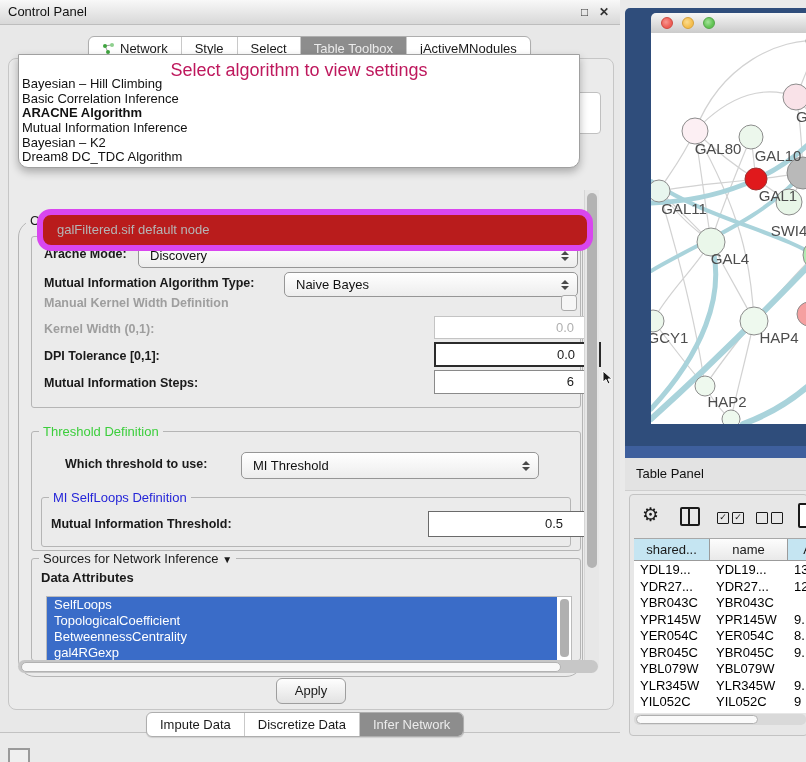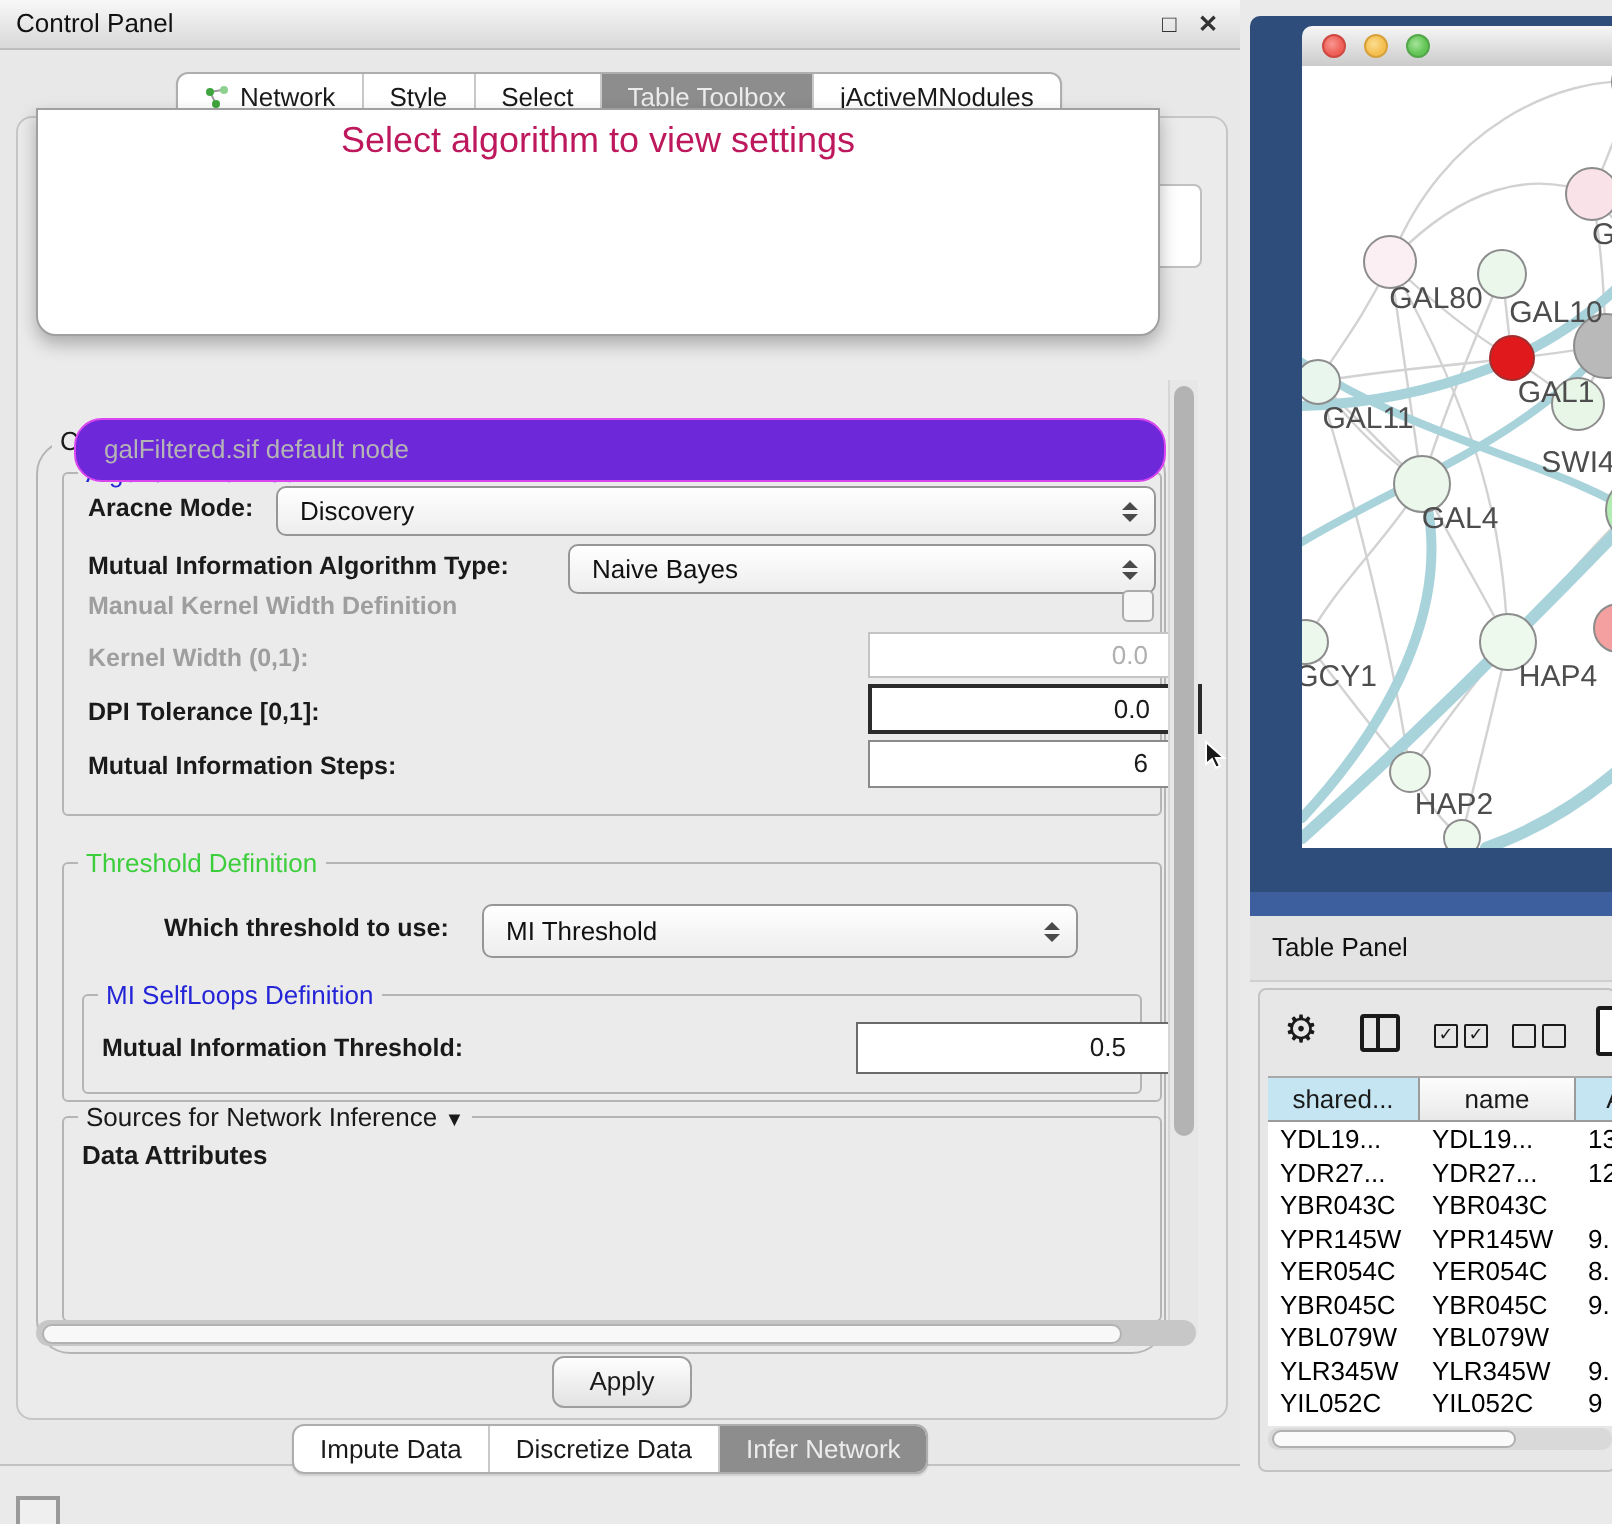--- a/index.html
+++ b/index.html
@@ -17,21 +17,21 @@
            overflow:hidden;box-shadow:0 1px 1px rgba(0,0,0,.12);}
   .seg{display:flex;align-items:center;padding:0 13px;font-size:13px;color:#1a1a1a;border-left:1px solid #c9c9c9;white-space:nowrap;}
   .seg:first-child{border-left:none;}
   .seg.sel{background:#8d8d8d;color:#ececec;}
   #top-tabs{left:88px;top:36px;}
   #bottom-tabs{left:146px;top:712px;}
   .net-ico{width:13px;height:12px;margin-right:5px;}
   
   #cp-inner{left:8px;top:58px;width:604px;height:650px;background:#ebebeb;border:1px solid #c6c6c6;border-radius:8px;}
   
-  #bg-combo{left:28px;top:150px;width:544px;height:30px;background:#6d28d9;border:1px solid #d946ef;
+  #bg-combo{left:28px;top:150px;width:544px;height:30px;background:#b91c1c;border:6px solid #d946ef;
             border-radius:14px;z-index:5;}
   #bg-combo-text{left:14px;top:7px;color:#b5b5b5;font-size:13px;}
   #bg-box{left:565px;top:92px;width:34px;height:40px;background:#fff;border:1px solid #c0c0c0;border-radius:4px;z-index:5;}
   
   #algo-dd{left:18px;top:54px;width:560px;height:112px;background:#fff;border:1px solid #a0a0a0;
            border-radius:0 0 10px 10px;box-shadow:0 4px 9px rgba(0,0,0,.28);z-index:10;}
   #algo-dd-header{text-align:center;color:#be185d;font-size:18px;padding-top:5px;height:17px;}
   .dd-item{height:14.7px;line-height:14.7px;padding-left:3px;font-size:13px;color:#111;white-space:nowrap;}
   .dd-item.bold{font-weight:bold;}
   
@@ -170,40 +170,49 @@
     <div class="val" style="left:425px;top:257px;width:139px;height:21px;border:1px solid #c4c4c4;color:#b0b0b0;">0.0</div>
     <span class="lbl" style="left:35px;top:290px;">DPI Tolerance [0,1]:</span>
     <div class="val" style="left:425px;top:283px;width:139px;height:21px;border:2px solid #2b2b2b;">0.0</div>
     <span class="lbl" style="left:35px;top:317px;">Mutual Information Steps:</span>
     <div class="val" style="left:425px;top:311px;width:139px;height:22px;border:1px solid #8a8a8a;">6</div>
 
 
     <div class="grp" style="left:22px;top:372px;width:548px;height:118px;">
       <span class="grp-title t-green">Threshold Definition</span>
     </div>
-    <span class="lbl" style="left:73px;top:398px;">Which threshold to use:</span>
+    <span class="lbl" style="left:56px;top:398px;">Which threshold to use:</span>
     <div class="combo" style="left:232px;top:393px;width:296px;height:25px;">
       <span class="combo-text">MI Threshold</span>
       <span class="spin">
           <i class="up"></i>
           <i class="dn"></i>
         </span>
     </div>
     <div class="grp" style="left:32px;top:438px;width:528px;height:48px;">
       <span class="grp-title t-blue">MI SelfLoops Definition</span>
     </div>
     <span class="lbl" style="left:42px;top:458px;">Mutual Information Threshold:</span>
     <div class="val" style="left:419px;top:452px;width:134px;height:24px;border:1px solid #6a6a6a;line-height:24px;">0.5</div>
 
     <div class="grp" style="left:22px;top:499px;width:548px;height:101px;">
       <span class="grp-title t-black"><span>Sources for Network Inference</span> <span style="font-size:10px;">▼</span></span>
     </div>
     <span class="lbl" style="left:32px;top:511px;font-size:13px;">Data Attributes</span>
   </div>
 
+  <div id="attr-list" class="abs">
+    <div id="attr-items">
+        <div class="attr-item">SelfLoops</div>
+        <div class="attr-item">TopologicalCoefficient</div>
+        <div class="attr-item">BetweennessCentrality</div>
+        <div class="attr-item">gal4RGexp</div>
+      </div>
+    <div id="attr-scroll"></div>
+  </div>
   <div id="v-scroll" class="abs">
     <div id="v-thumb"></div>
   </div>
   <div id="h-scroll" class="abs">
     <div id="h-thumb"></div>
   </div>
 
   <div id="apply-btn" class="abs">Apply</div>
   <div id="bottom-tabs" class="seg-bar abs">
       <div class="seg">
@@ -212,20 +221,28 @@
       <div class="seg">
         <span>Discretize Data</span>
       </div>
       <div class="seg sel">
         <span>Infer Network</span>
       </div>
     </div>
 
   <div id="algo-dd" class="abs">
     <div id="algo-dd-header">Select algorithm to view settings</div>
+    <div id="algo-dd-items">
+        <div class="dd-item">Bayesian – Hill Climbing</div>
+        <div class="dd-item">Basic Correlation Inference</div>
+        <div class="dd-item bold">ARACNE Algorithm</div>
+        <div class="dd-item">Mutual Information Inference</div>
+        <div class="dd-item">Bayesian – K2</div>
+        <div class="dd-item">Dream8 DC_TDC Algorithm</div>
+      </div>
   </div>
   <div id="bg-box" class="abs"></div>
 </div>
 
 <svg id="cursor" class="abs" width="13" height="15" viewBox="0 0 13 15">
   <path d="M1,1 L1,12 L4,9.5 L6,14 L8,13 L6,9 L10,9 Z" fill="#1a1a1a" stroke="#fff" stroke-width="1"></path>
 </svg>
 
 <div id="mini-icon" class="abs"></div>
 

